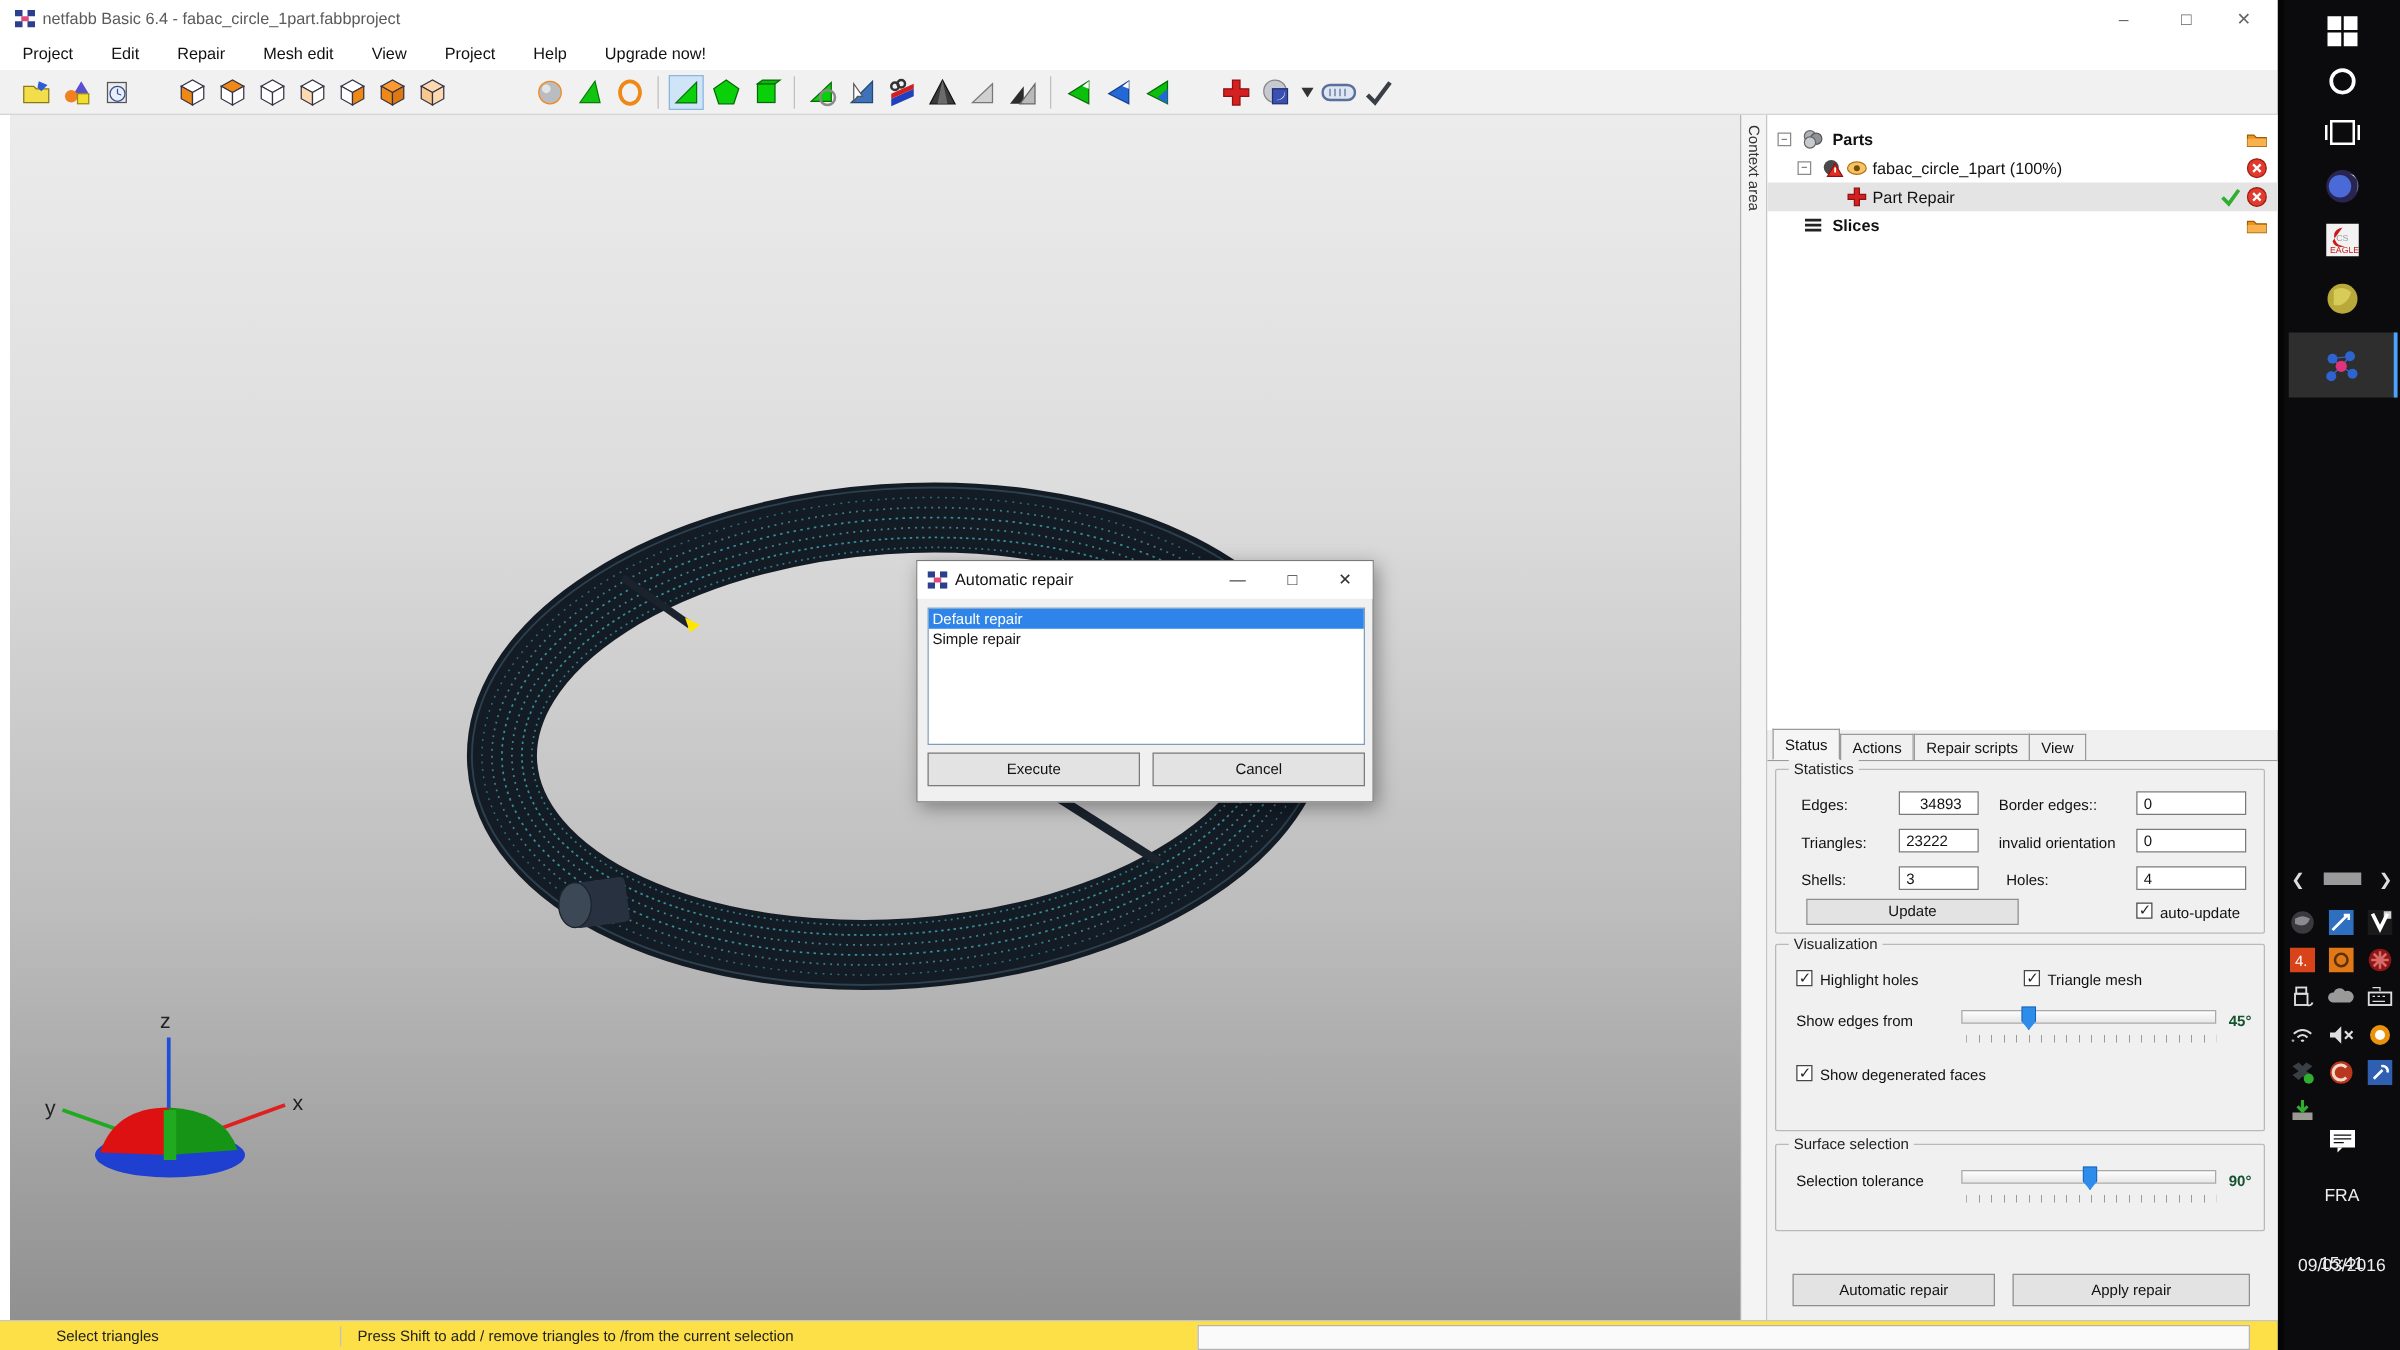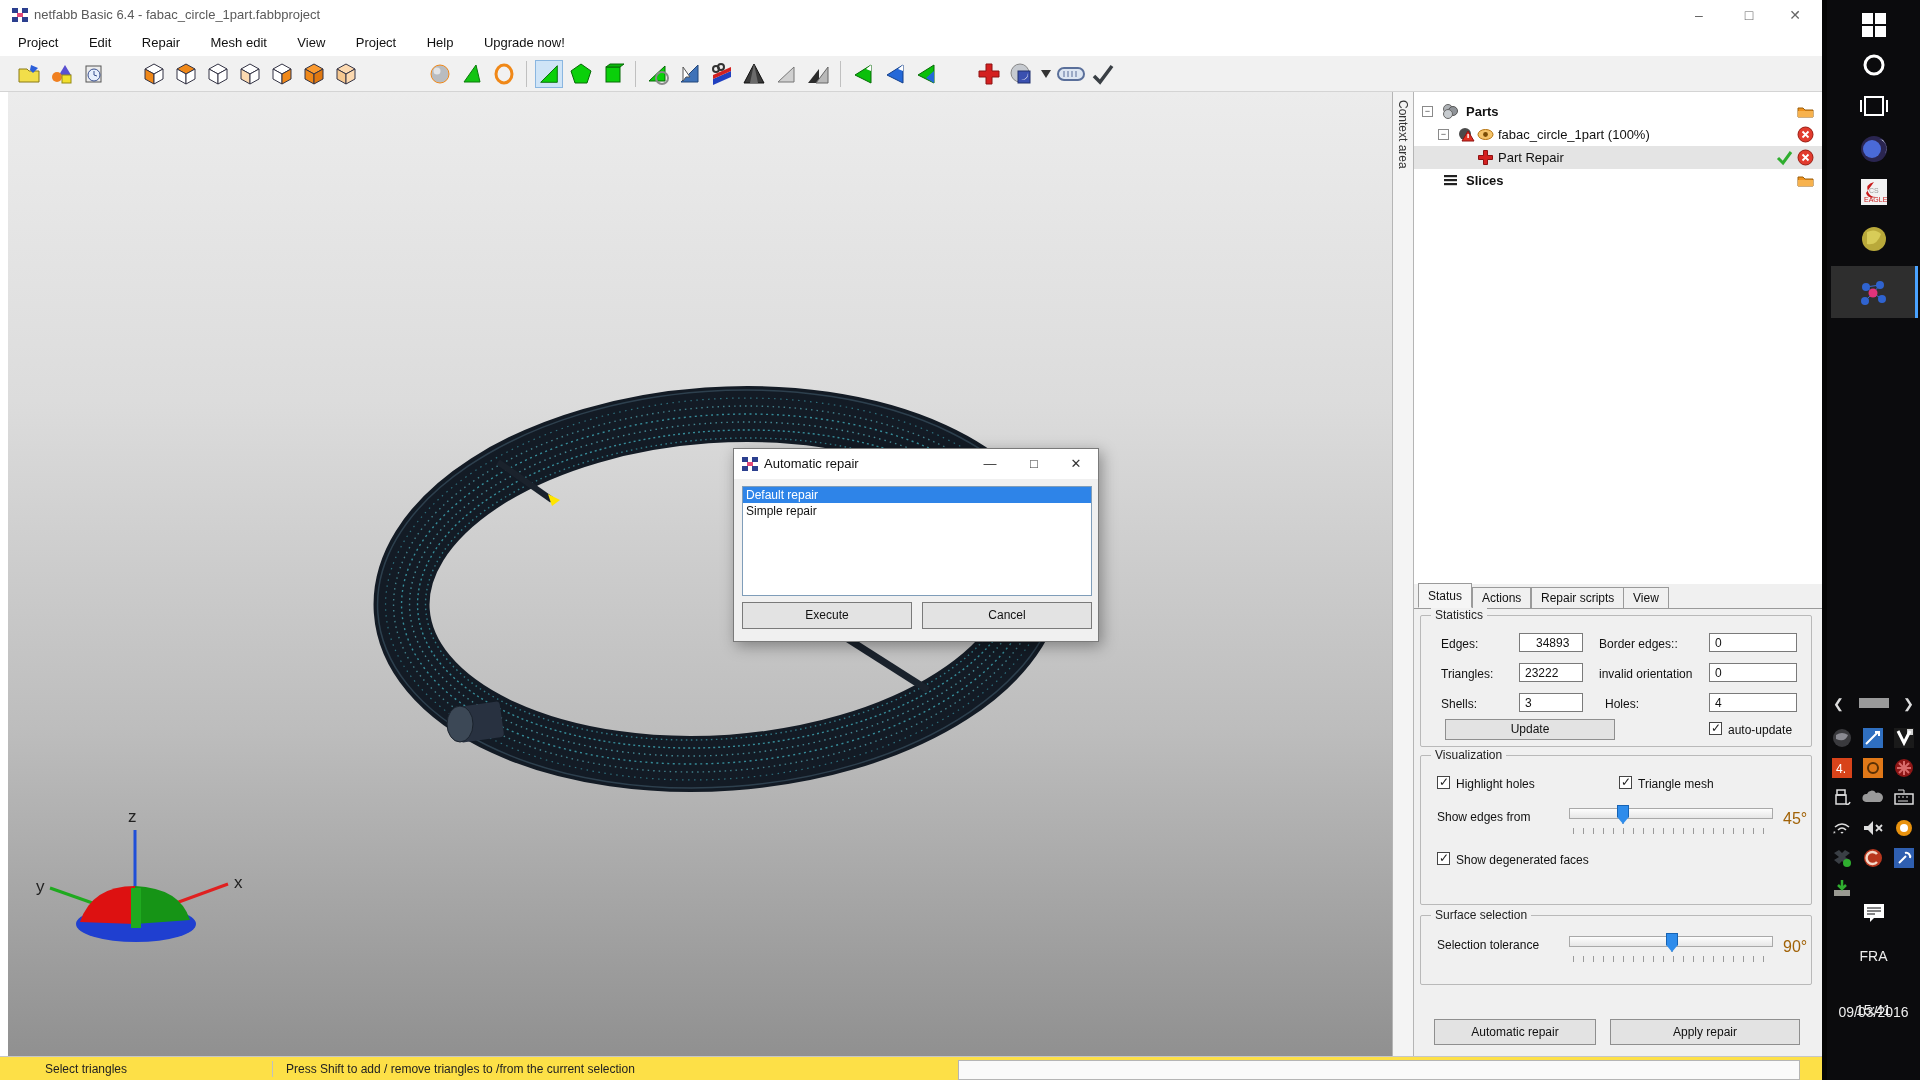--- a/index.html
+++ b/index.html
@@ -63,21 +63,21 @@
     font-size:12px; color:#111; text-align:center; }
   .cb { position:absolute; width:13px; height:13px; background:#fff; border:1px solid #454545; }
   .cb.checked::after { content:"✓"; position:absolute; left:1px; top:-2px; font-size:12px; color:#222; }
   .cblbl { position:absolute; font-size:12px; color:#111; }
   .slider { position:absolute; height:11px; background:linear-gradient(#fdfdfd,#e7e7e7);
     border:1px solid #a9a9a9; }
   .thumb { position:absolute; top:-4px; width:12px; height:19px; background:#2e8ceb;
     border:1px solid #1663b4; clip-path:polygon(0 0,100% 0,100% 62%,50% 100%,0 62%); }
   .ticks { position:absolute; height:6px;
     background:repeating-linear-gradient(90deg,#9a9a9a 0 1px,transparent 1px 10px); }
-  .degval { position:absolute; font-size:16px; color:#a16207; }
+  .degval { position:absolute; font-size:12px; color:#14532d;font-weight:bold; }
 
   
   .statusbar { position:absolute; left:0; top:1056px; width:1822px; height:24px; background:#fde047;
     border-top:1px solid #c6c6c6; font-size:12px; color:#222; }
   .statusbar .vsep { position:absolute; top:4px; width:1px; height:16px; background:#c0c0c0; }
   .sunken { position:absolute; left:958px; top:3px; width:842px; height:20px;
     background:#fafafa; border:1px solid #b5b5b5; }
 
   
   .dialog { position:absolute; left:733px; top:448px; width:366px; height:194px; background:#f0f0f0;

